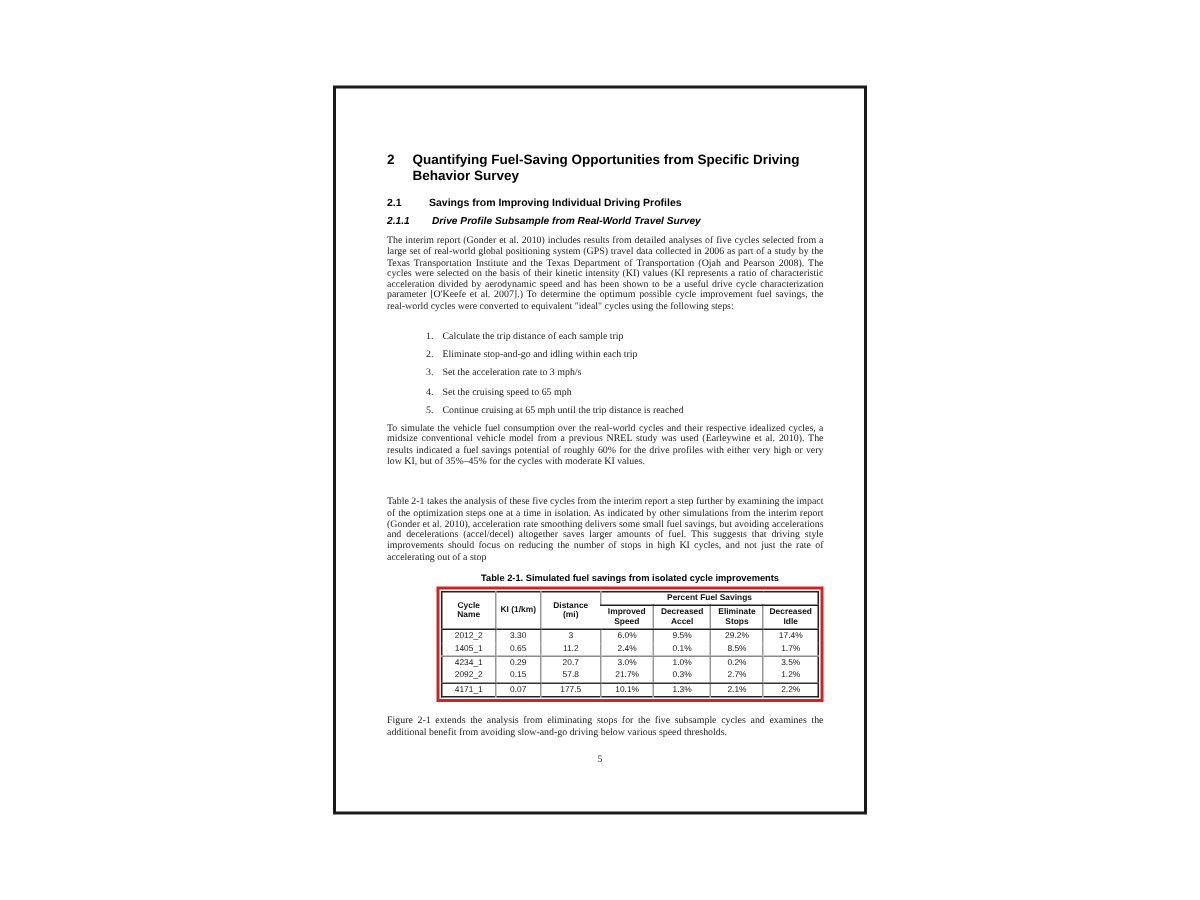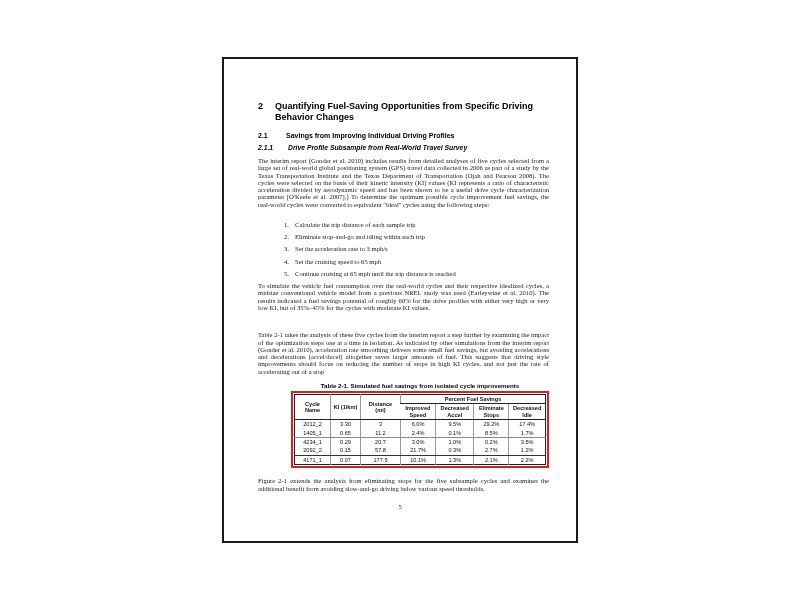--- a/index.html
+++ b/index.html
@@ -131,21 +131,21 @@
   }
 </style>
 </head>
 <body>
 
 <div class="page">
   <div class="content">
 
     <div class="h1">
       <span class="num">2</span>
-      <span class="ttl">Quantifying Fuel-Saving Opportunities from Specific Driving Behavior Changes</span>
+      <span class="ttl">Quantifying Fuel-Saving Opportunities from Specific Driving Behavior Survey</span>
     </div>
 
     <div class="h2">
       <span class="num">2.1</span>
       <span class="ttl">Savings from Improving Individual Driving Profiles</span>
     </div>
 
     <div class="h3">
       <span class="num">2.1.1</span>
       <span class="ttl">Drive Profile Subsample from Real-World Travel Survey</span>

